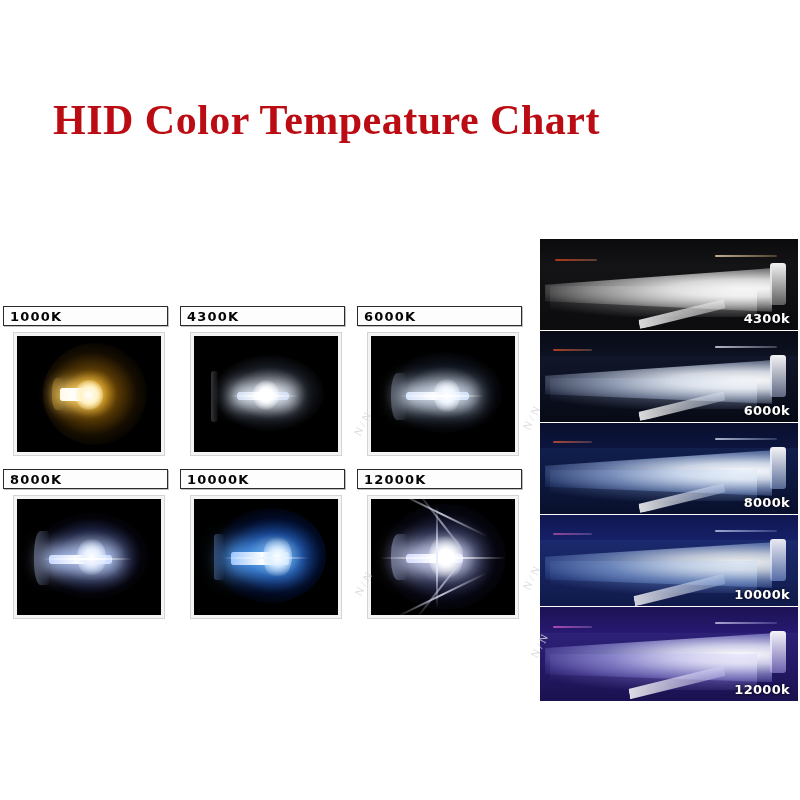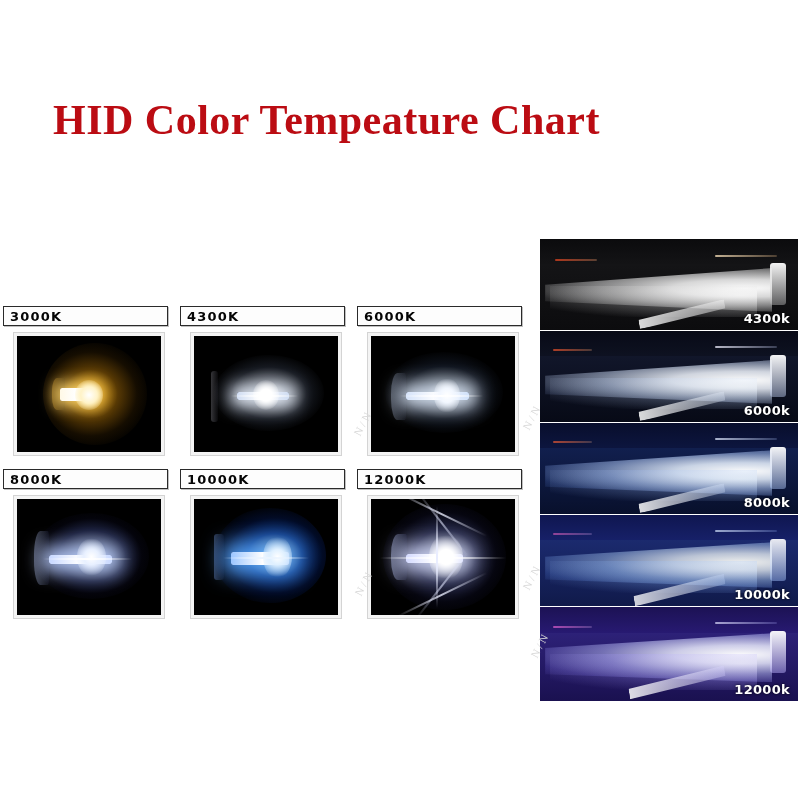--- a/index.html
+++ b/index.html
@@ -88,21 +88,21 @@
 <body>
 
 <div id="stage">
 
   <div class="title">HID Color Tempeature Chart</div>
 
   <div class="bulb-grid">
 
     <div class="bulb-cell" style="left:3px;top:0px;">
       <div class="bulb-label">
-        <span>3000K</span>
+        <span>1000K</span>
       </div>
       <div class="bulb-frame">
         <div class="bulb-photo">
           <div class="glow" style="left:18%;top:6%;width:72%;height:88%;border-radius:50%;
             background:radial-gradient(ellipse at 46% 50%, rgba(255,236,170,.95) 0%, rgba(255,183,32,.75) 16%, rgba(193,126,10,.45) 34%, rgba(96,60,4,.22) 58%, rgba(0,0,0,0) 78%);"></div>
           <div class="cap" style="left:24%;top:36%;width:9%;height:28%;border-radius:40% 6% 6% 40%;
             background:linear-gradient(90deg,rgba(120,86,20,.85),rgba(60,42,8,.5));"></div>
           <div class="tube" style="left:30%;top:45%;width:24%;height:11%;border-radius:2px;
             background:linear-gradient(90deg,#fff9e6,#ffffff 45%,#ffe9a8);box-shadow:0 0 14px 6px rgba(255,215,110,.85);"></div>
           <div class="core" style="left:40%;top:38%;width:20%;height:26%;border-radius:50%;

